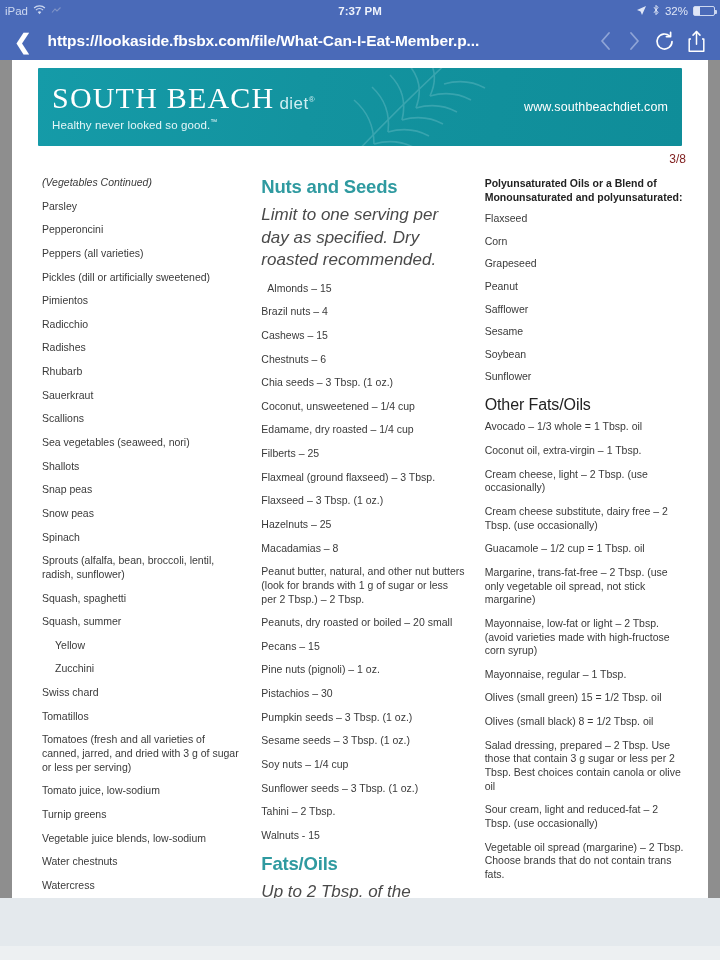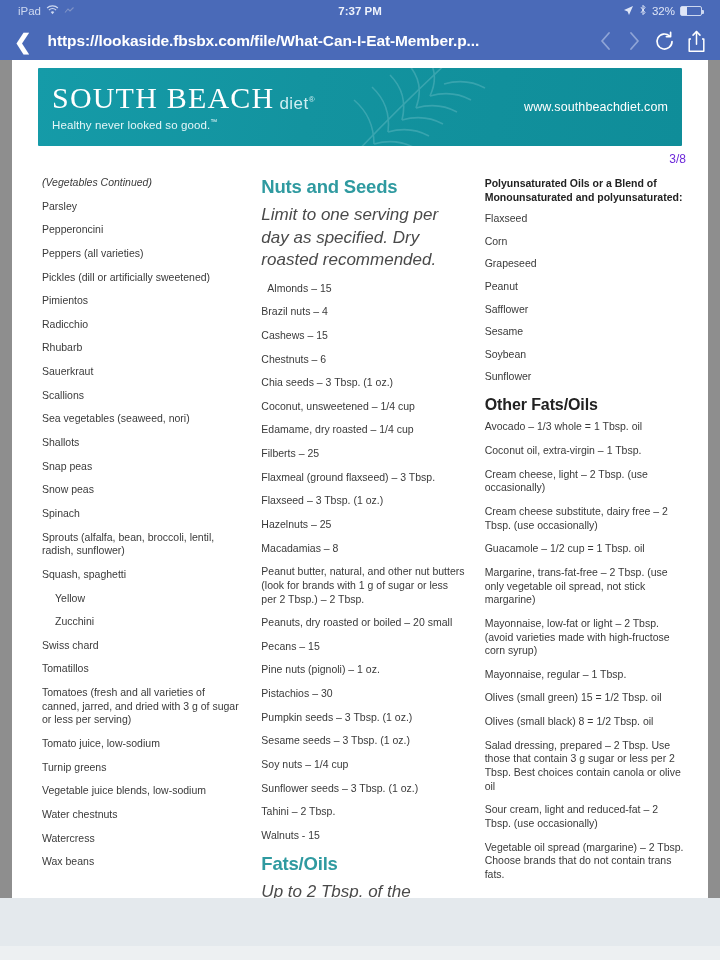--- a/index.html
+++ b/index.html
@@ -6,21 +6,21 @@
   html, body { width:720px; height:960px; }
   body {
     font-family: "Liberation Sans", sans-serif;
     background:#e8ecef;
     overflow:hidden;
   }
 
   
   .statusbar{
     height:22px; background:#4a6ab8; color:#ccd6ef;
-    display:flex; align-items:center; padding:0 18px;
+    display:flex; align-items:center; padding:0 5px;
     font-size:11.5px; position:relative;
   }
   .sb-left{ display:flex; align-items:center; gap:5px; }
   .sb-center{
     position:absolute; left:0; right:0; text-align:center;
     color:#eef2fb; font-size:11.5px; font-weight:600; pointer-events:none;
   }
   .sb-right{
     margin-left:auto; display:flex; align-items:center; gap:5px;
     position:relative; z-index:2; color:#dfe6f7; font-size:11.5px;
@@ -99,39 +99,39 @@
     font-size:11.5px; color:#e4f6f8; margin-top:5px; letter-spacing:.1px;
   }
   .brand-tag sup{ font-size:7px; vertical-align:super; }
   .banner-url{
     margin-left:auto; padding-right:14px; position:relative; z-index:2;
     color:#fff; font-size:12.5px; letter-spacing:.1px;
   }
 
   .pagenum{
     text-align:right; padding:6px 22px 0 0;
-    font-size:12px; color:#6d28d9;
+    font-size:12px; color:#7f1d1d;
   }
 
   
   .columns{
     display:flex; padding:10px 22px 0 30px; gap:8px;
     align-items:flex-start;
   }
   .col{ }
   .col-1{ width:218px; padding-right:10px; }
   .col-2{ width:222px; padding-right:12px; }
   .col-3{ width:208px; }
 
   .h-teal{
     color:#2f9aa0; font-size:18.5px; font-weight:700;
     letter-spacing:-.2px; margin-bottom:7px; line-height:1.15;
   }
   .h-dark{
-    color:#222; font-size:16px; font-weight:700;
+    color:#222; font-size:16px; font-weight:400;
     letter-spacing:-.1px; margin:12px 0 6px 0; line-height:1.15;
   }
   .intro{
     font-style:italic; font-size:17px; color:#4a4a4a;
     line-height:1.32; margin-bottom:10px;
   }
   .subhead{
     font-size:11px; font-weight:700; color:#222;
     margin:10px 0 7px 0; line-height:1.3;
   }
@@ -255,30 +255,32 @@
     <div class="columns">
 
       <div class="col col-1">
         <div class="item-ital">(Vegetables Continued)</div>
         <div class="item">Parsley</div>
         <div class="item">Pepperoncini</div>
         <div class="item">Peppers (all varieties)</div>
         <div class="item">Pickles (dill or artificially sweetened)</div>
         <div class="item">Pimientos</div>
         <div class="item">Radicchio</div>
+        <div class="item">Radishes</div>
         <div class="item">Rhubarb</div>
         <div class="item">Sauerkraut</div>
         <div class="item">Scallions</div>
         <div class="item">Sea vegetables (seaweed, nori)</div>
         <div class="item">Shallots</div>
         <div class="item">Snap peas</div>
         <div class="item">Snow peas</div>
         <div class="item">Spinach</div>
         <div class="item">Sprouts (alfalfa, bean, broccoli, lentil, radish, sunflower)</div>
         <div class="item">Squash, spaghetti</div>
+        <div class="item">Squash, summer</div>
         <div class="item indent">Yellow</div>
         <div class="item indent">Zucchini</div>
         <div class="item">Swiss chard</div>
         <div class="item">Tomatillos</div>
         <div class="item">Tomatoes (fresh and all varieties of canned, jarred, and dried with 3 g of sugar or less per serving)</div>
         <div class="item">Tomato juice, low-sodium</div>
         <div class="item">Turnip greens</div>
         <div class="item">Vegetable juice blends, low-sodium</div>
         <div class="item">Water chestnuts</div>
         <div class="item">Watercress</div>

